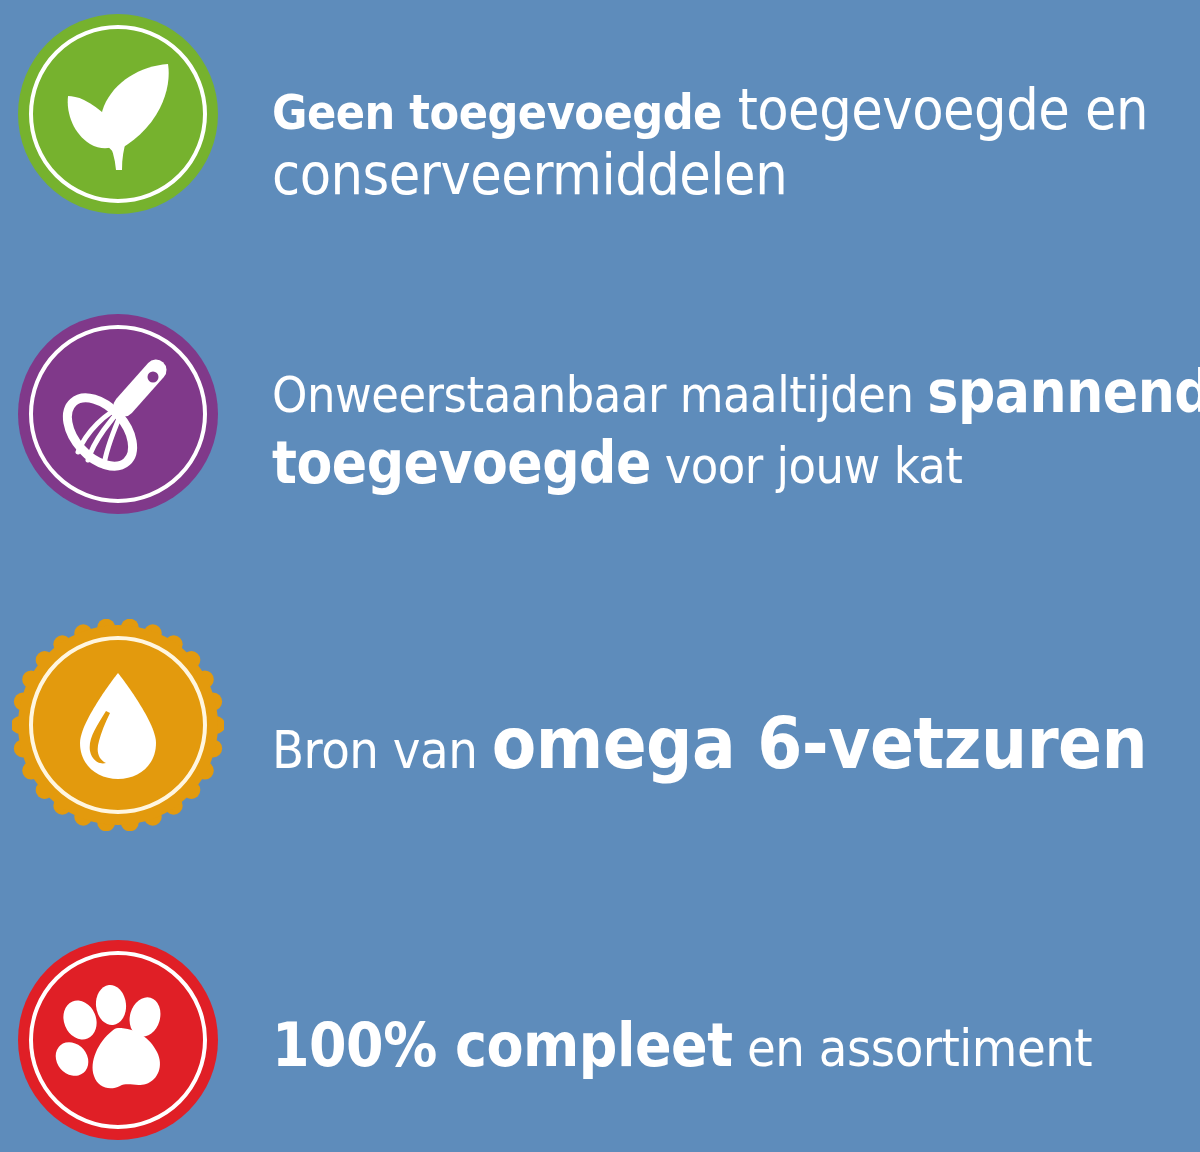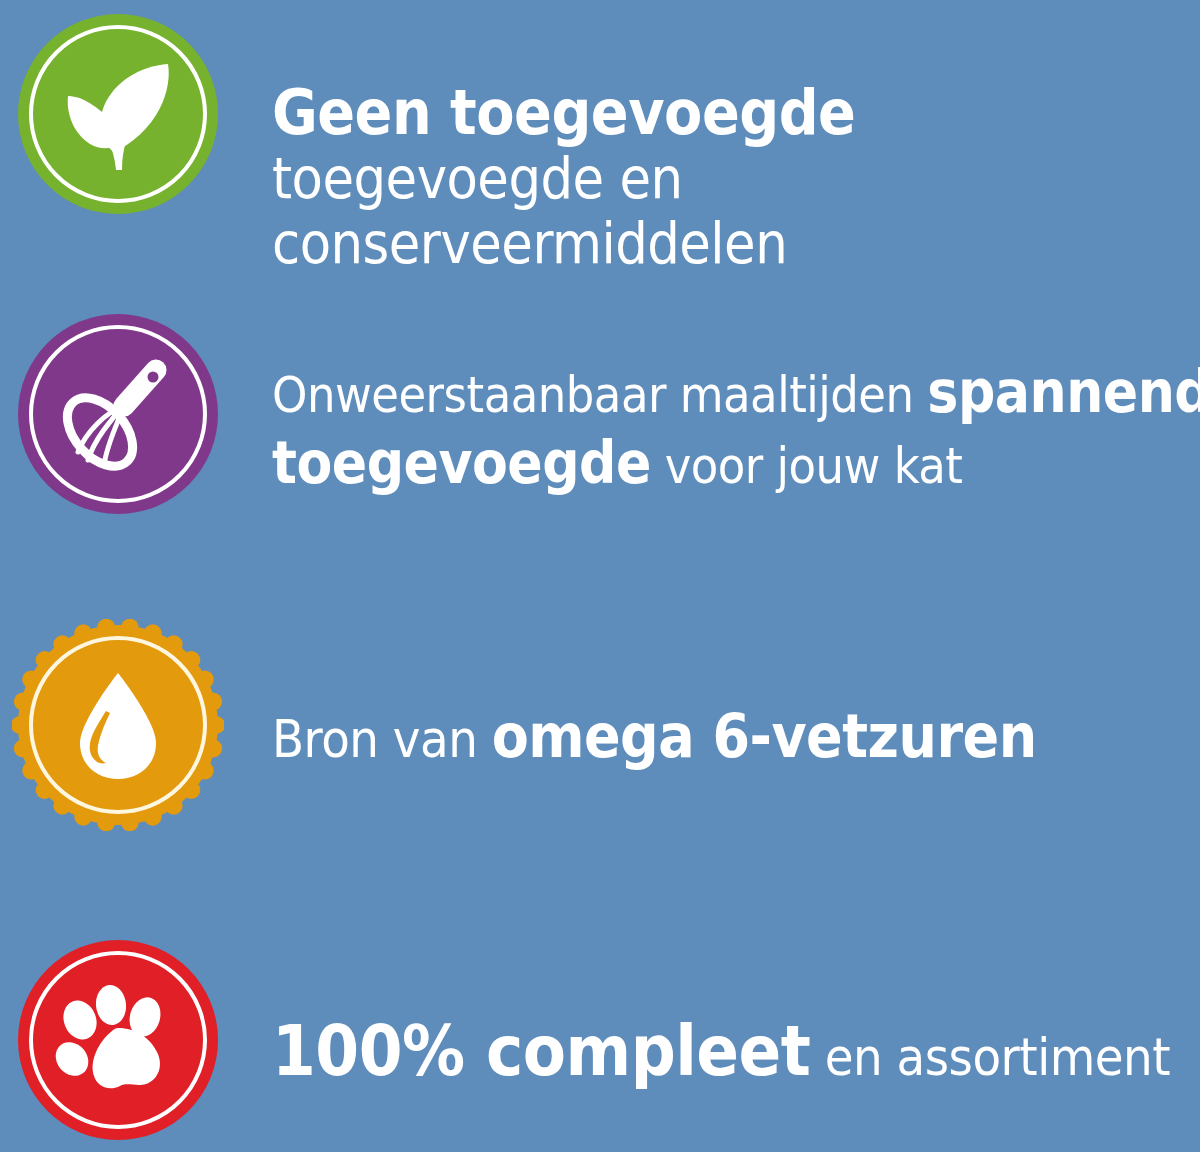--- a/index.html
+++ b/index.html
@@ -115,24 +115,24 @@
   .txt-strong {
     font-weight: 700;
   }
 
   
   .feature-row.r0 .feature-text { top: 78px;  font-size: 57px; white-space: normal; width: 880px; }
   .feature-row.r1 .feature-text { top: 60px;  font-size: 50px; }
   .feature-row.r2 .feature-text { top: 88px;  font-size: 52px; }
   .feature-row.r3 .feature-text { top: 84px;  font-size: 52px; }
 
-  .feature-row.r0 .txt-strong { font-size: 62px; }
+  .feature-row.r0 .txt-strong { font-size: 48px; }
   .feature-row.r1 .txt-strong { font-size: 58px; }
-  .feature-row.r2 .txt-strong { font-size: 60px; }
-  .feature-row.r3 .txt-strong { font-size: 70px; }
+  .feature-row.r2 .txt-strong { font-size: 72px; }
+  .feature-row.r3 .txt-strong { font-size: 60px; }
 
   .feature-row.r1 .feature-text .line.l2 { margin-top: 6px; }
   .feature-row.r0 .feature-text .line.l2 { margin-top: 1px; }
 </style>
 </head>
 <body>
 
 <div class="feature-list">
 
   <div class="feature-row r0">

